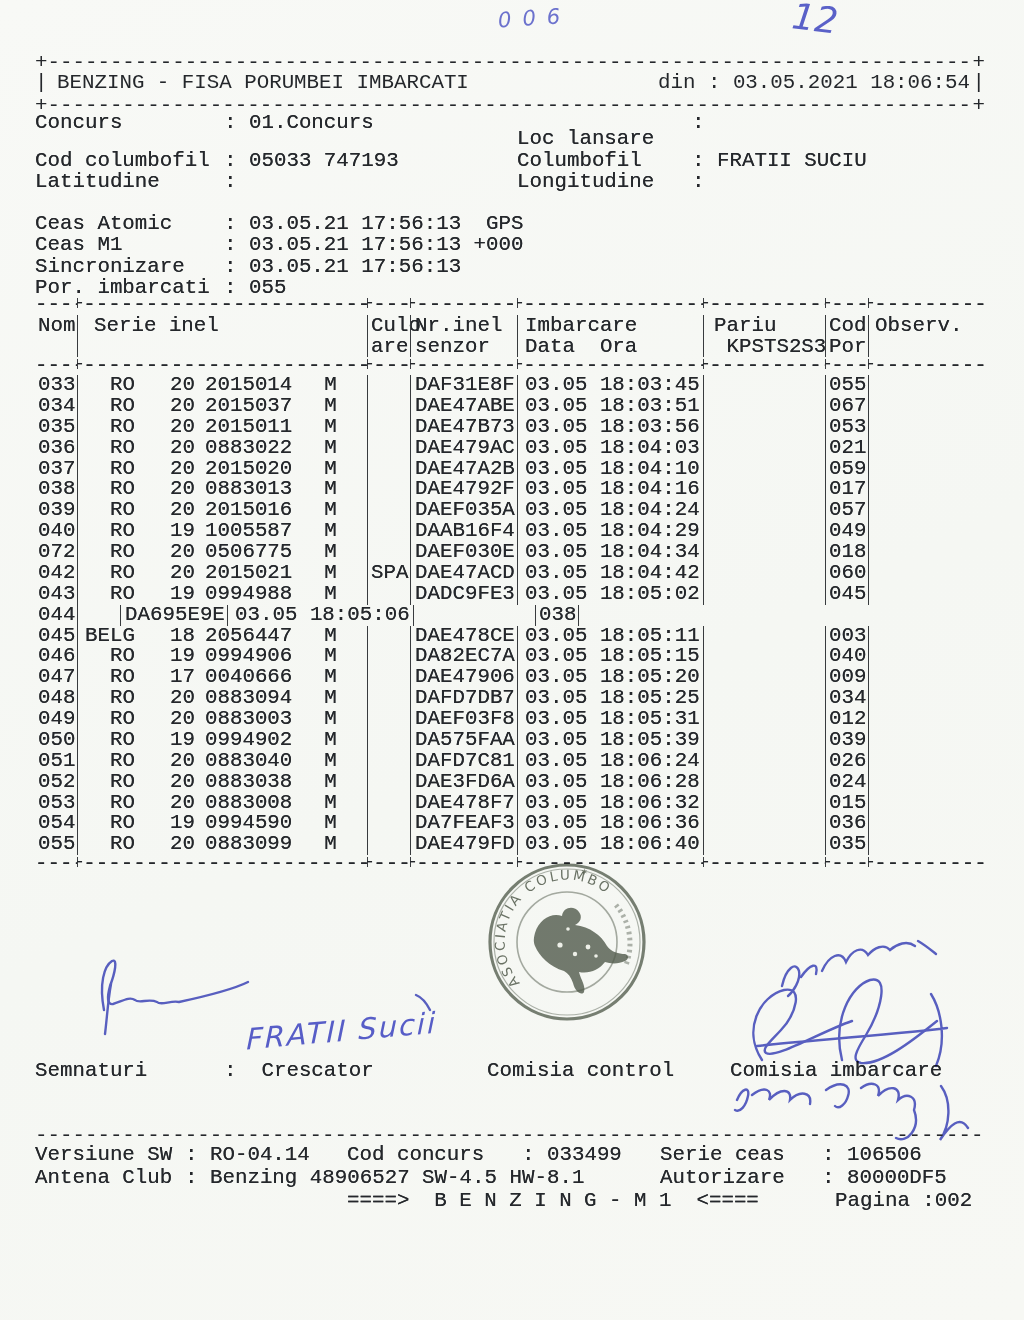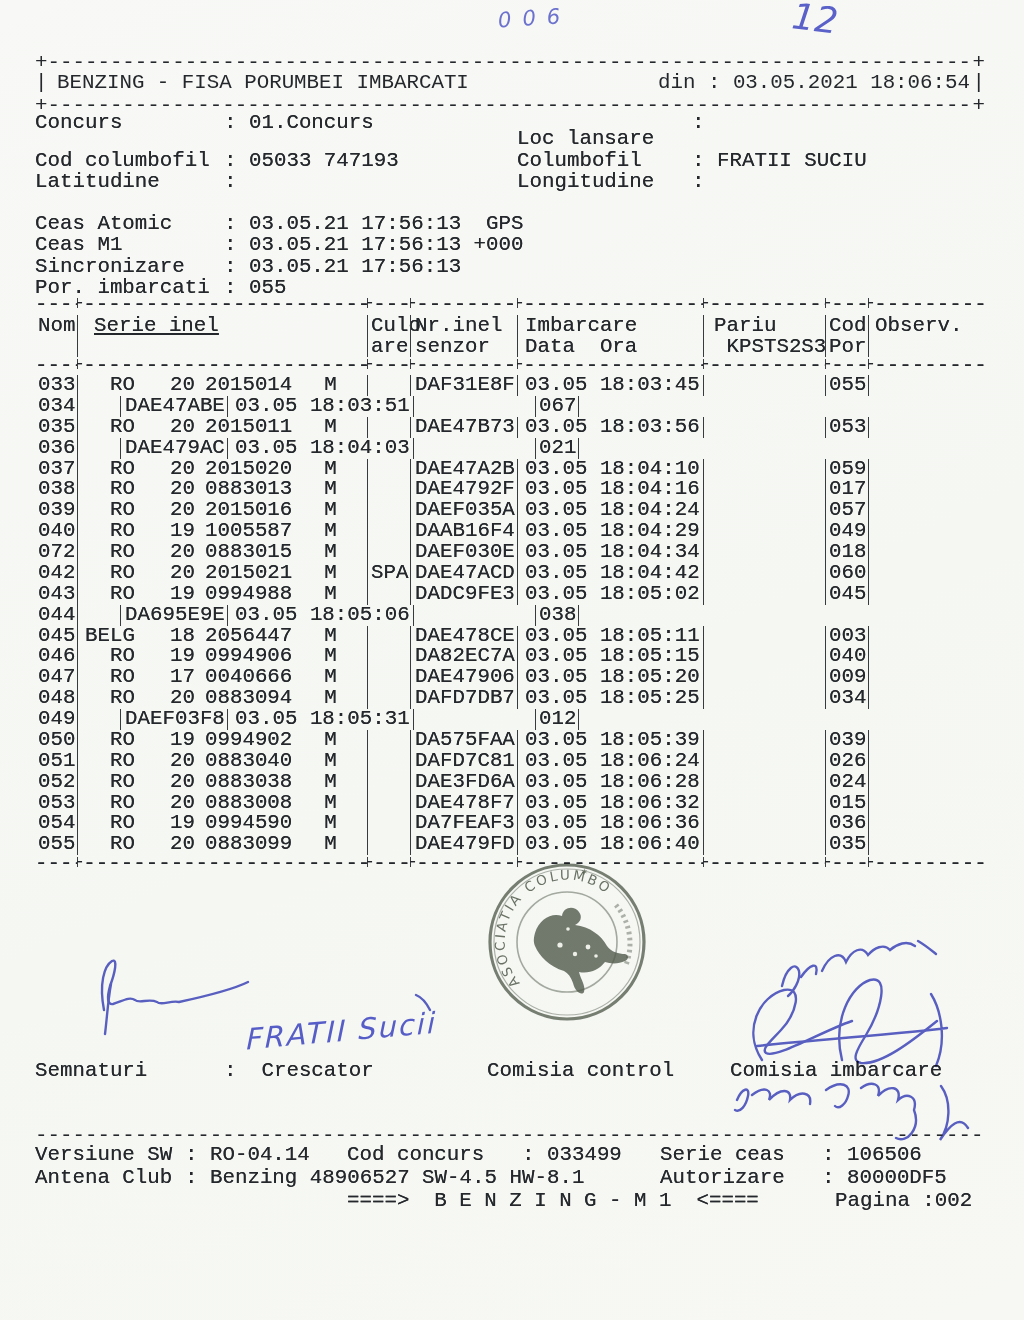--- a/index.html
+++ b/index.html
@@ -24,21 +24,21 @@
   
   .table{position:absolute;left:35px;top:296px;width:950px;display:flex;flex-direction:column;
          font-size:20.8px;text-shadow:0 0 .55px rgba(36,39,43,.85);}
   .trow{display:flex;width:950px;}
   .hrow{height:21px;line-height:21px;}
   .drow{height:20.88px;line-height:20.88px;}
   .srow{height:18.5px;line-height:18.5px;overflow:hidden;}
   .c{box-sizing:border-box;flex:0 0 auto;overflow:visible;white-space:pre;}
   .bl{border-left:1.7px solid #383b3e;}
   .c1{width:42px;padding-left:3px;}
-  .c2{width:290px;text-decoration:underline;}
+  .c2{width:290px;}
   .c3{width:43px;padding-left:3px;}
   .c4{width:107px;padding-left:4px;}
   .c5{width:186px;padding-left:7px;}
   .c6{width:122px;}
   .c7{width:43px;padding-left:3px;}
   .c8{flex:1 1 auto;}
   .c2 .pad{padding-left:16px;}
   .country{display:inline-block;width:57px;text-align:right;}
   .year{display:inline-block;margin-left:35px;}
   .ring{display:inline-block;margin-left:10px;}
@@ -153,20 +153,21 @@
       <span class="c c3 bl"></span>
       <span class="c c4 bl">DAF31E8F</span>
       <span class="c c5 bl"><span>03.05</span> <span>18:03:45</span></span>
       <span class="c c6 bl"></span>
       <span class="c c7 bl">055</span>
       <span class="c c8 bl"></span>
     </div>
 
     <div class="trow drow">
       <span class="c c1">034</span>
+      <span class="c c2 bl"><span class="country">RO</span><span class="year">20</span><span class="ring">2015037</span><span class="sex">M</span></span>
       <span class="c c3 bl"></span>
       <span class="c c4 bl">DAE47ABE</span>
       <span class="c c5 bl"><span>03.05</span> <span>18:03:51</span></span>
       <span class="c c6 bl"></span>
       <span class="c c7 bl">067</span>
       <span class="c c8 bl"></span>
     </div>
 
     <div class="trow drow">
       <span class="c c1">035</span>
@@ -174,20 +175,21 @@
       <span class="c c3 bl"></span>
       <span class="c c4 bl">DAE47B73</span>
       <span class="c c5 bl"><span>03.05</span> <span>18:03:56</span></span>
       <span class="c c6 bl"></span>
       <span class="c c7 bl">053</span>
       <span class="c c8 bl"></span>
     </div>
 
     <div class="trow drow">
       <span class="c c1">036</span>
+      <span class="c c2 bl"><span class="country">RO</span><span class="year">20</span><span class="ring">0883022</span><span class="sex">M</span></span>
       <span class="c c3 bl"></span>
       <span class="c c4 bl">DAE479AC</span>
       <span class="c c5 bl"><span>03.05</span> <span>18:04:03</span></span>
       <span class="c c6 bl"></span>
       <span class="c c7 bl">021</span>
       <span class="c c8 bl"></span>
     </div>
 
     <div class="trow drow">
       <span class="c c1">037</span>
@@ -228,21 +230,21 @@
       <span class="c c3 bl"></span>
       <span class="c c4 bl">DAAB16F4</span>
       <span class="c c5 bl"><span>03.05</span> <span>18:04:29</span></span>
       <span class="c c6 bl"></span>
       <span class="c c7 bl">049</span>
       <span class="c c8 bl"></span>
     </div>
 
     <div class="trow drow">
       <span class="c c1">072</span>
-      <span class="c c2 bl"><span class="country">RO</span><span class="year">20</span><span class="ring">0883015</span><span class="sex">M</span></span>
+      <span class="c c2 bl"><span class="country">RO</span><span class="year">20</span><span class="ring">0506775</span><span class="sex">M</span></span>
       <span class="c c3 bl"></span>
       <span class="c c4 bl">DAEF030E</span>
       <span class="c c5 bl"><span>03.05</span> <span>18:04:34</span></span>
       <span class="c c6 bl"></span>
       <span class="c c7 bl">018</span>
       <span class="c c8 bl"></span>
     </div>
 
     <div class="trow drow">
       <span class="c c1">042</span>
@@ -315,20 +317,21 @@
       <span class="c c3 bl"></span>
       <span class="c c4 bl">DAFD7DB7</span>
       <span class="c c5 bl"><span>03.05</span> <span>18:05:25</span></span>
       <span class="c c6 bl"></span>
       <span class="c c7 bl">034</span>
       <span class="c c8 bl"></span>
     </div>
 
     <div class="trow drow">
       <span class="c c1">049</span>
+      <span class="c c2 bl"><span class="country">RO</span><span class="year">20</span><span class="ring">0883003</span><span class="sex">M</span></span>
       <span class="c c3 bl"></span>
       <span class="c c4 bl">DAEF03F8</span>
       <span class="c c5 bl"><span>03.05</span> <span>18:05:31</span></span>
       <span class="c c6 bl"></span>
       <span class="c c7 bl">012</span>
       <span class="c c8 bl"></span>
     </div>
 
     <div class="trow drow">
       <span class="c c1">050</span>

